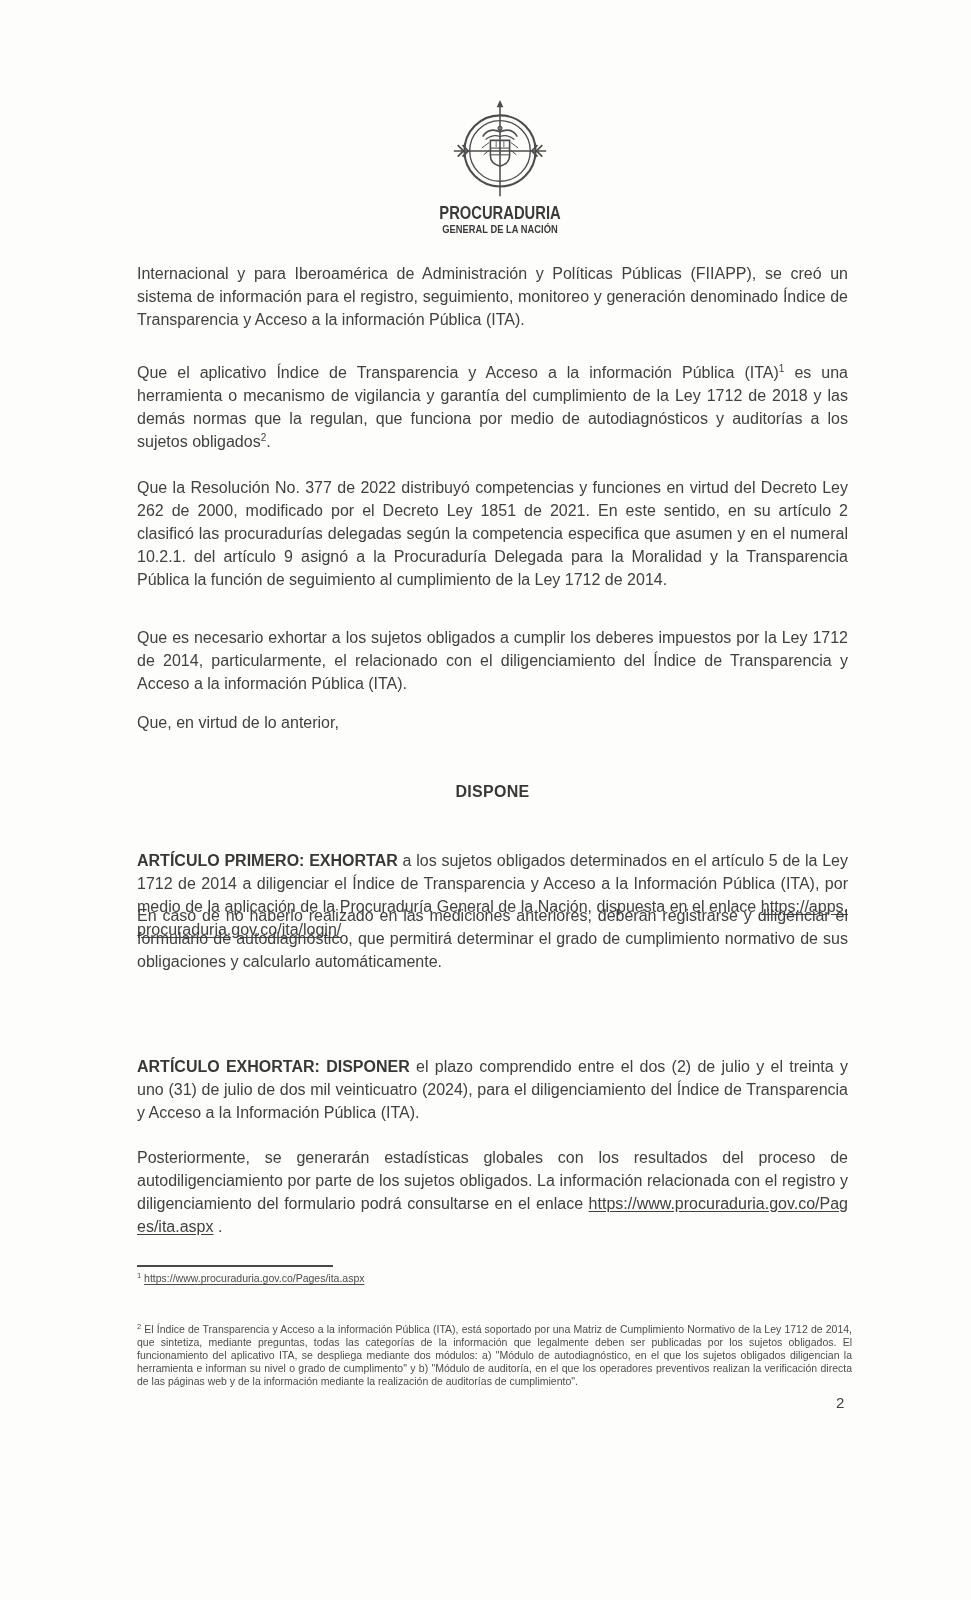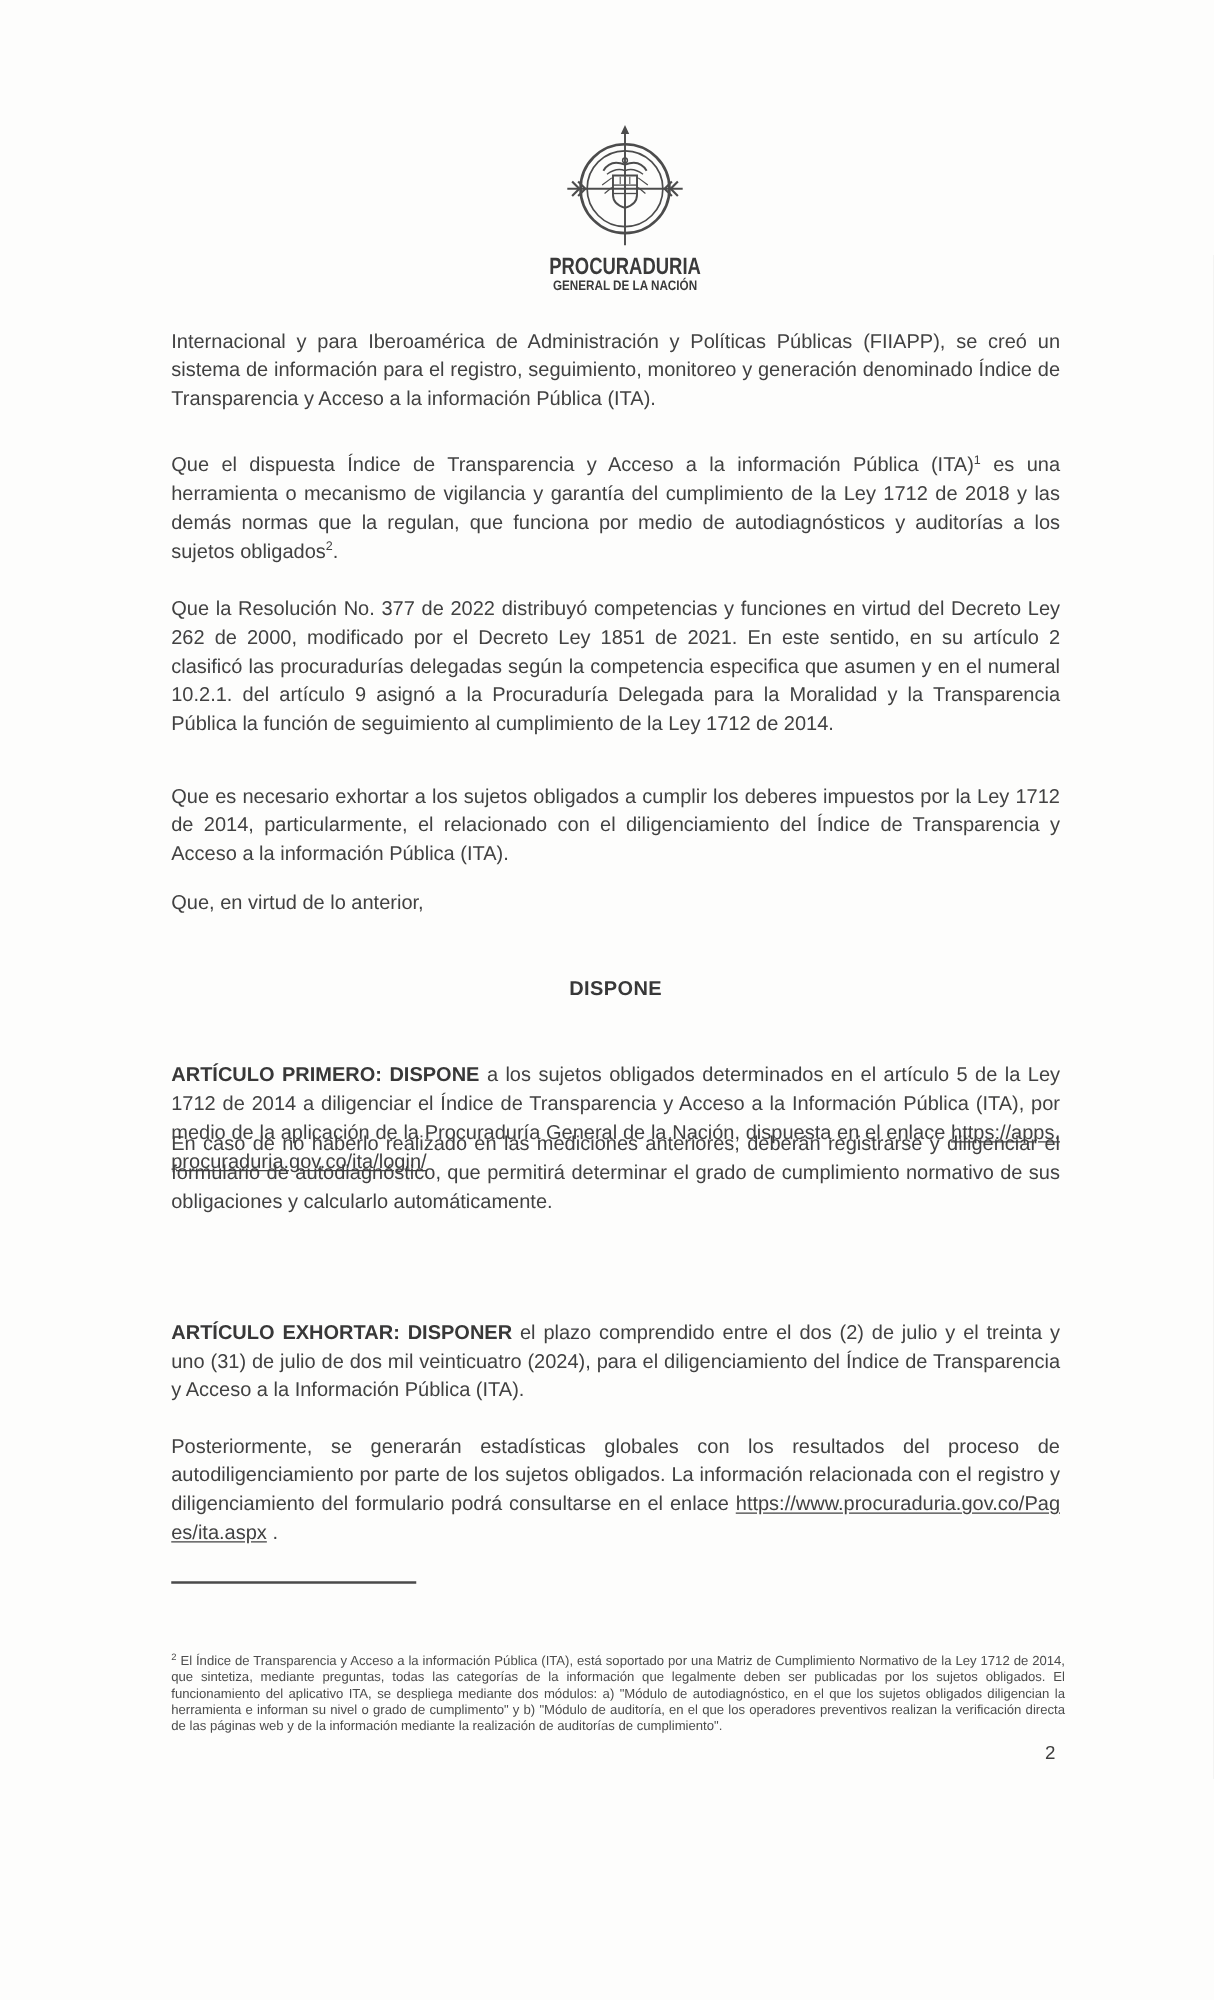--- a/index.html
+++ b/index.html
@@ -142,57 +142,61 @@
     </svg>
     <span class="org-line1">PROCURADURIA</span>
     <span class="org-line2">GENERAL DE LA NACIÓN</span>
   </div>
 
   <p class="block" style="top:262px">
     <span>Internacional y para Iberoamérica de Administración y Políticas Públicas (FIIAPP), se creó un sistema de información para el registro, seguimiento, monitoreo y generación denominado Índice de Transparencia y Acceso a la información Pública (ITA).</span>
   </p>
 
   <p class="block" style="top:361px">
-    <span>Que el dispuesta Índice de Transparencia y Acceso a la información Pública (ITA)</span><sup class="fn-ref">1</sup><span> es una herramienta o mecanismo de vigilancia y garantía del cumplimiento de la Ley 1712 de 2018 y las demás normas que la regulan, que funciona por medio de autodiagnósticos y auditorías a los sujetos obligados</span><sup class="fn-ref">2</sup><span>.</span>
+    <span>Que el aplicativo Índice de Transparencia y Acceso a la información Pública (ITA)</span><sup class="fn-ref">1</sup><span> es una herramienta o mecanismo de vigilancia y garantía del cumplimiento de la Ley 1712 de 2018 y las demás normas que la regulan, que funciona por medio de autodiagnósticos y auditorías a los sujetos obligados</span><sup class="fn-ref">2</sup><span>.</span>
   </p>
 
   <p class="block" style="top:476px">
     <span>Que la Resolución No. 377 de 2022 distribuyó competencias y funciones en virtud del Decreto Ley 262 de 2000, modificado por el Decreto Ley 1851 de 2021. En este sentido, en su artículo 2 clasificó las procuradurías delegadas según la competencia especifica que asumen y en el numeral 10.2.1. del artículo 9 asignó a la Procuraduría Delegada para la Moralidad y la Transparencia Pública la función de seguimiento al cumplimiento de la Ley 1712 de 2014.</span>
   </p>
 
   <p class="block" style="top:626px">
     <span>Que es necesario exhortar a los sujetos obligados a cumplir los deberes impuestos por la Ley 1712 de 2014, particularmente, el relacionado con el diligenciamiento del Índice de Transparencia y Acceso a la información Pública (ITA).</span>
   </p>
 
   <p class="block centered-heading" style="top:780px">
     <span>DISPONE</span>
   </p>
 
   <p class="block" style="top:711px">
     <span>Que, en virtud de lo anterior,</span>
   </p>
 
   <p class="block" style="top:849px">
-    <span class="lead-bold">ARTÍCULO PRIMERO: DISPONE</span><span> a los sujetos obligados determinados en el artículo 5 de la Ley 1712 de 2014 a diligenciar el Índice de Transparencia y Acceso a la Información Pública (ITA), por medio de la aplicación de la Procuraduría General de la Nación, dispuesta en el enlace </span><a class="doc-link">https://apps.procuraduria.gov.co/ita/login/</a>
+    <span class="lead-bold">ARTÍCULO PRIMERO: EXHORTAR</span><span> a los sujetos obligados determinados en el artículo 5 de la Ley 1712 de 2014 a diligenciar el Índice de Transparencia y Acceso a la Información Pública (ITA), por medio de la aplicación de la Procuraduría General de la Nación, dispuesta en el enlace </span><a class="doc-link">https://apps.procuraduria.gov.co/ita/login/</a>
   </p>
 
   <p class="block" style="top:904px">
     <span>En caso de no haberlo realizado en las mediciones anteriores, deberán registrarse y diligenciar el formulario de autodiagnóstico, que permitirá determinar el grado de cumplimiento normativo de sus obligaciones y calcularlo automáticamente.</span>
   </p>
 
   <p class="block" style="top:1055px">
     <span class="lead-bold">ARTÍCULO EXHORTAR: DISPONER</span><span> el plazo comprendido entre el dos (2) de julio y el treinta y uno (31) de julio de dos mil veinticuatro (2024), para el diligenciamiento del Índice de Transparencia y Acceso a la Información Pública (ITA).</span>
   </p>
 
   <p class="block" style="top:1146px">
     <span>Posteriormente, se generarán estadísticas globales con los resultados del proceso de autodiligenciamiento por parte de los sujetos obligados. La información relacionada con el registro y diligenciamiento del formulario podrá consultarse en el enlace </span><a class="doc-link">https://www.procuraduria.gov.co/Pages/ita.aspx</a><span> .</span>
   </p>
 
   <div class="fn-divider"></div>
 
+  <p class="footnote" style="top:1272px">
+    <sup>1</sup>
+    <a class="doc-link">https://www.procuraduria.gov.co/Pages/ita.aspx</a>
+  </p>
 
   <p class="footnote" style="top:1323px">
     <sup>2</sup>
     <span>El Índice de Transparencia y Acceso a la información Pública (ITA), está soportado por una Matriz de Cumplimiento Normativo de la Ley 1712 de 2014, que sintetiza, mediante preguntas, todas las categorías de la información que legalmente deben ser publicadas por los sujetos obligados. El funcionamiento del aplicativo ITA, se despliega mediante dos módulos: a) "Módulo de autodiagnóstico, en el que los sujetos obligados diligencian la herramienta e informan su nivel o grado de cumplimento" y b) "Módulo de auditoría, en el que los operadores preventivos realizan la verificación directa de las páginas web y de la información mediante la realización de auditorías de cumplimiento".</span>
   </p>
 
   <div class="page-number">2</div>
 
 </div>
 

